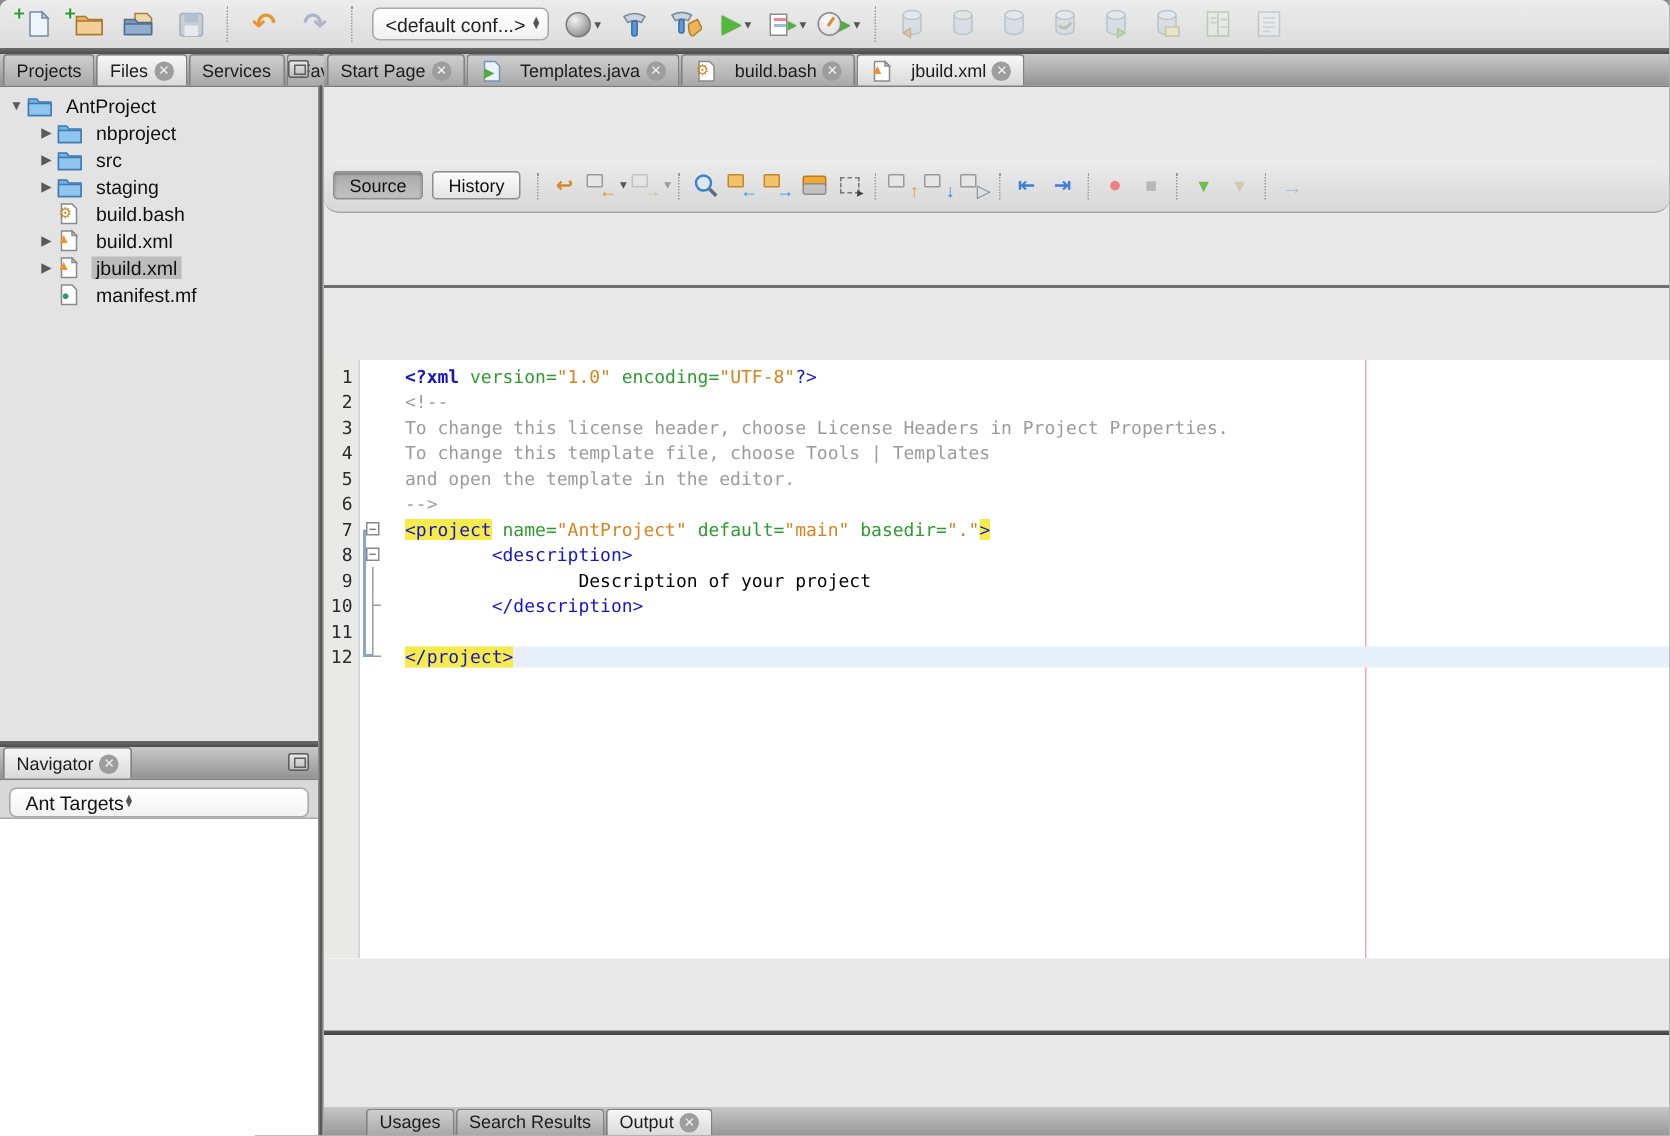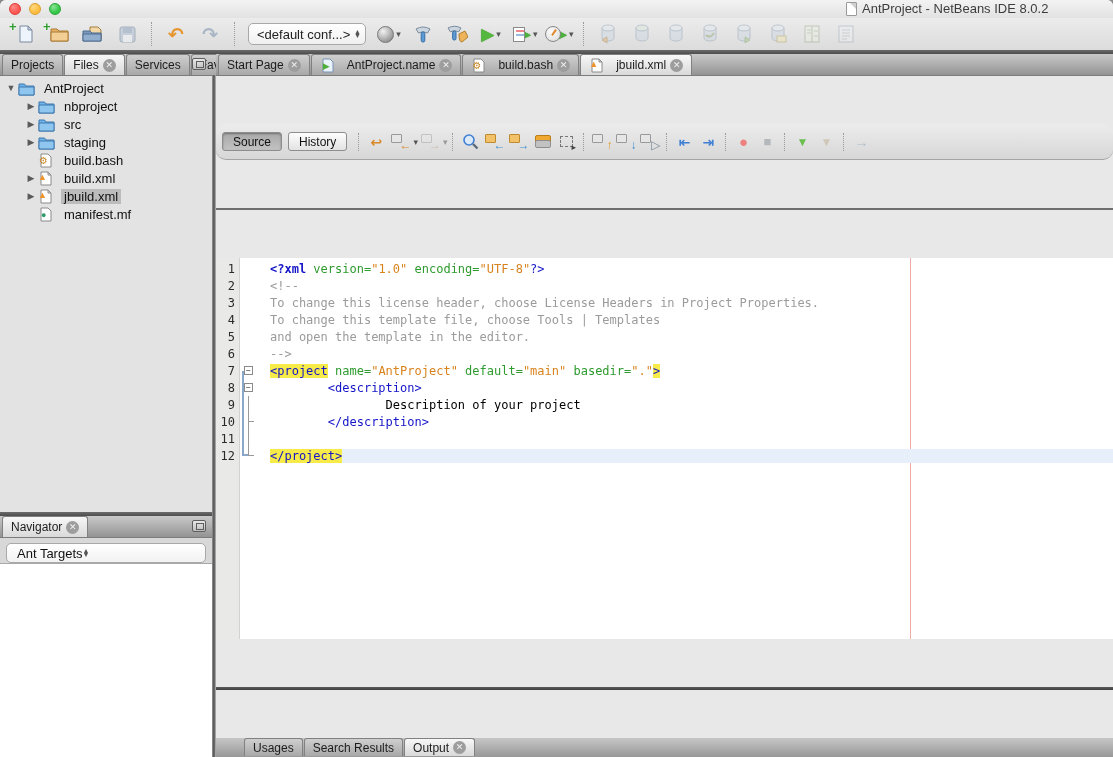--- a/index.html
+++ b/index.html
@@ -104,39 +104,28 @@
   .tk-txt { color:#000; }
   .ylw { background:#f6eb49; }
 
   
   .nav-combo-row { height:26px; flex:0 0 auto; background:#d8d8d8; display:flex; align-items:flex-end; padding:0 6px; border-bottom:1px solid #a9a9a9; }
   .nav-combo { flex:1; height:20px; background:linear-gradient(#ffffff,#f2f2f2); border:1px solid #a8a8a8; border-radius:5px; display:flex; align-items:center; padding:0 6px 0 10px; font-size:13px; color:#111; }
   .nav-body { flex:1; background:#fff; }
 
   
   .bstrip { height:3px; background:linear-gradient(#5a5a5a,#3f3f3f); flex:0 0 auto; }
-  .btabs { height:19px; flex:0 0 auto; background:linear-gradient(#c6c6c6,#989898); display:flex; align-items:flex-start; padding-left:28px; }
+  .btabs { height:19px; flex:0 0 auto; background:linear-gradient(#c6c6c6,#989898); display:flex; align-items:center; padding-left:28px; }
   .btabs .tab { height:18px; font-size:12px; }
 </style>
 </head>
 <body>
 
 <div class="window">
 
-  <div class="titlebar">
-    <div class="traffic">
-      <span class="tl red"></span>
-      <span class="tl yel"></span>
-      <span class="tl grn"></span>
-    </div>
-    <div class="title-wrap">
-      <span class="title-doc"></span>
-      <span class="title-text">AntProject - NetBeans IDE 8.0.2</span>
-    </div>
-  </div>
 
   <div class="toolbar">
     <div class="tbtn">
       <svg width="20" height="20" viewBox="0 0 20 20">
           <path d="M5 2 h8 l4 4 v12 h-12 z" fill="#eef4fb" stroke="#7a8aa0"></path>
           <path d="M13 2 l4 4 h-4 z" fill="#c4d3e4" stroke="#7a8aa0"></path>
         </svg>
       <span class="plus-badge">+</span>
     </div>
     <div class="tbtn">
@@ -374,21 +363,21 @@
     <div class="editor-col">
       <div class="tabrow" id="editor-tabs">
           <div class="tab">
             <span>Start Page</span>
             <span class="closebtn">✕</span>
           </div>
           <div class="tab">
             <span class="ticon"><svg width="15" height="15" viewBox="0 0 15 15">
                 <path d="M3 1 h7 l3 3 v10 h-10 z" fill="#eaf2fb" stroke="#7a93b5"></path>
               </svg><span class="icon-overlay" style="left:3px;top:3px;color:#4fae3a;font-size:9px">▶</span></span>
-            <span>AntProject.name</span>
+            <span>Templates.java</span>
             <span class="closebtn">✕</span>
           </div>
           <div class="tab">
             <span class="ticon"><svg width="15" height="15" viewBox="0 0 15 15">
                 <path d="M3 1 h7 l3 3 v10 h-10 z" fill="#fff" stroke="#8a8a8a"></path>
               </svg><span class="icon-overlay" style="left:1px;top:3px;color:#c98a2a">⚙</span></span>
             <span>build.bash</span>
             <span class="closebtn">✕</span>
           </div>
           <div class="tab active">

